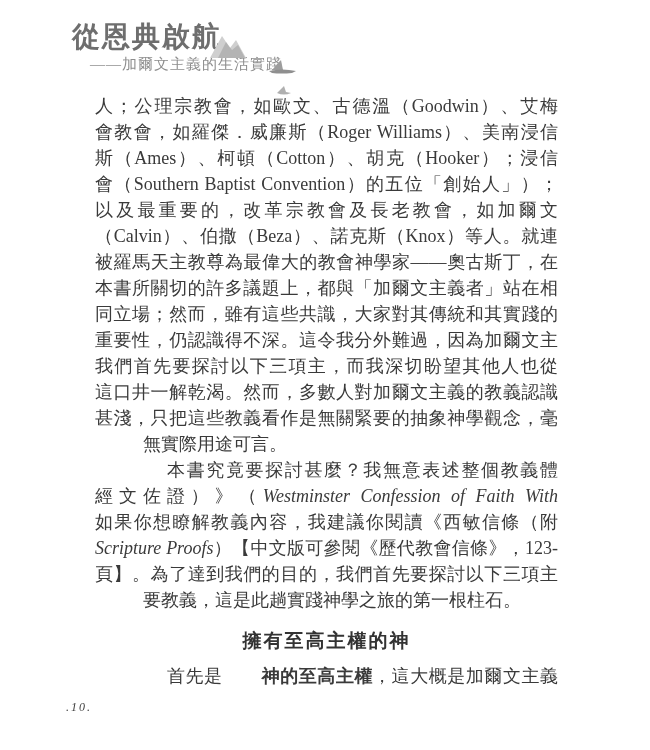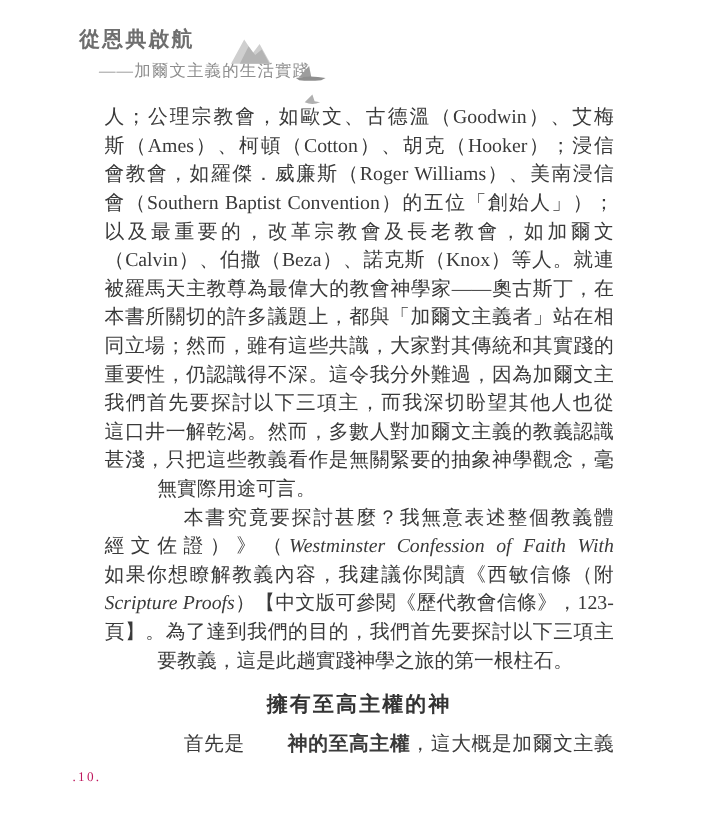--- a/index.html
+++ b/index.html
@@ -8,21 +8,21 @@
     background:#ffffff;
     font-family:"Liberation Serif","DejaVu Serif",serif;
     position:relative;
     overflow:hidden;
   }
   .page { position:absolute; inset:0; }
 
   
   .logo { position:absolute; left:72px; top:22px; width:240px; }
   .logo-title {
-    font-size:19px; font-weight:bold; color:#6e6e6e;
+    font-size:28px; font-weight:bold; color:#6e6e6e;
     letter-spacing:2px; line-height:30px;
   }
   .logo-subtitle {
     font-size:15px; color:#8e8e8e; letter-spacing:1px;
     margin-top:3px; margin-left:18px;
   }
   .deco { position:absolute; }
   .deco-mountain { left:130px; top:10px; }
   .deco-bird1 { left:196px; top:36px; }
   .deco-bird2 { left:203px; top:62px; }
@@ -43,21 +43,21 @@
   .section-heading {
     font-size:19px; font-weight:bold; color:#333333;
     text-align:center; letter-spacing:2px;
     margin:14px 0 8px 0; height:28px; line-height:28px;
   }
   .para3 { margin-top:2px; }
 
   
   .footer { position:absolute; left:66px; top:697px; }
   .page-number {
-    font-size:12px; color:#be185d; letter-spacing:2px;
+    font-style:italic; font-size:12px; color:#404040; letter-spacing:2px;
   }
 </style>
 </head>
 <body>
 
 <div class="page">
 
   <div class="logo">
     <svg class="deco deco-mountain" width="46" height="28" viewBox="0 0 46 28">
       <polygon points="8,26 20,4 28,16 34,8 44,26" fill="#cfcfcf"></polygon>
@@ -70,22 +70,22 @@
     </svg>
     <div class="logo-subtitle">——加爾文主義的生活實踐</div>
     <svg class="deco deco-bird2" width="18" height="12" viewBox="0 0 18 12">
       <path d="M2,9 L9,2 L11,8 L16,9 Q9,12 2,9 Z" fill="#b0b0b0"></path>
     </svg>
   </div>
 
   <div class="textblock">
     <div class="para">
         <div class="line">人；公理宗教會，如歐文、古德溫（Goodwin）、艾梅</div>
+        <div class="line">會教會，如羅傑．威廉斯（Roger Williams）、美南浸信</div>
         <div class="line">斯（Ames）、柯頓（Cotton）、胡克（Hooker）；浸信</div>
-        <div class="line">會教會，如羅傑．威廉斯（Roger Williams）、美南浸信</div>
         <div class="line">會（Southern Baptist Convention）的五位「創始人」）；</div>
         <div class="line">以及最重要的，改革宗教會及長老教會，如加爾文</div>
         <div class="line">（Calvin）、伯撒（Beza）、諾克斯（Knox）等人。就連</div>
         <div class="line">被羅馬天主教尊為最偉大的教會神學家——奧古斯丁，在</div>
         <div class="line">本書所關切的許多議題上，都與「加爾文主義者」站在相</div>
         <div class="line">同立場；然而，雖有這些共識，大家對其傳統和其實踐的</div>
         <div class="line">重要性，仍認識得不深。這令我分外難過，因為加爾文主</div>
         <div class="line">我們首先要探討以下三項主，而我深切盼望其他人也從</div>
         <div class="line">這口井一解乾渴。然而，多數人對加爾文主義的教義認識</div>
         <div class="line">甚淺，只把這些教義看作是無關緊要的抽象神學觀念，毫</div>

